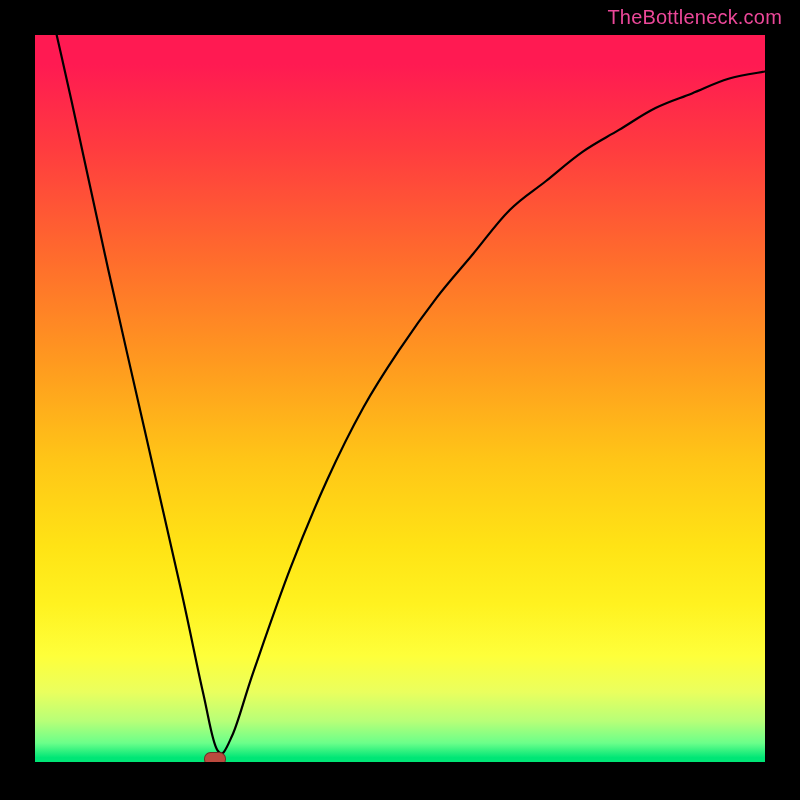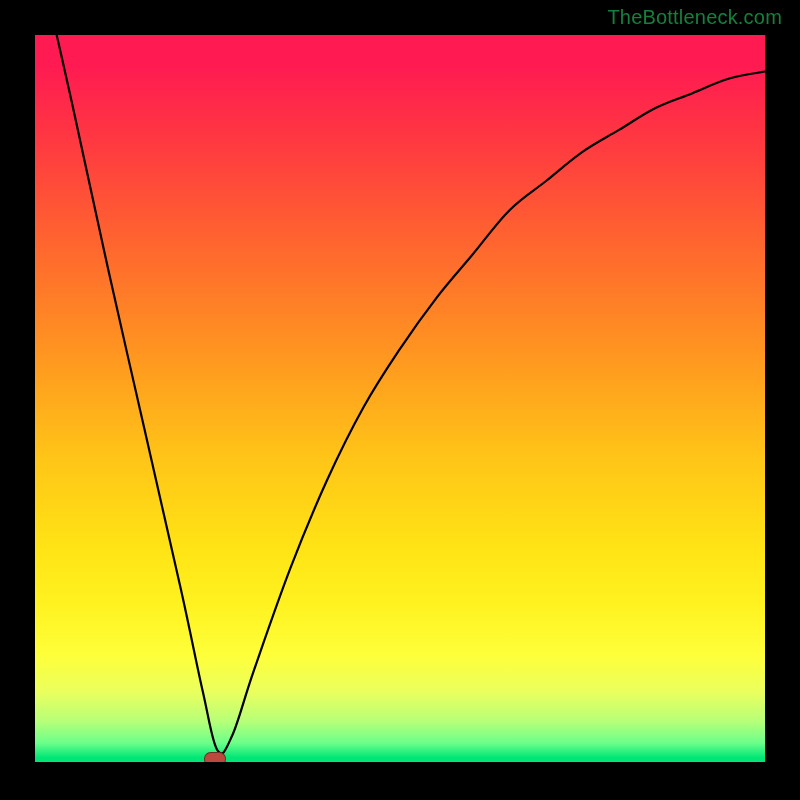--- a/index.html
+++ b/index.html
@@ -59,21 +59,21 @@
   }
   .marker {
     position: absolute;
     background: #bb4a3e;
     border: 1px solid rgba(0,0,0,0.4);
   }
   .watermark {
     position: absolute;
     top: 6px;
     right: 18px;
-    color: #15803d;
+    color: #ec4899;
     font-family: Arial, Helvetica, sans-serif;
     font-size: 20px;
     font-weight: 400;
     letter-spacing: 0.2px;
   }
 </style>
 </head>
 <body>
 
 <div class="canvas">

